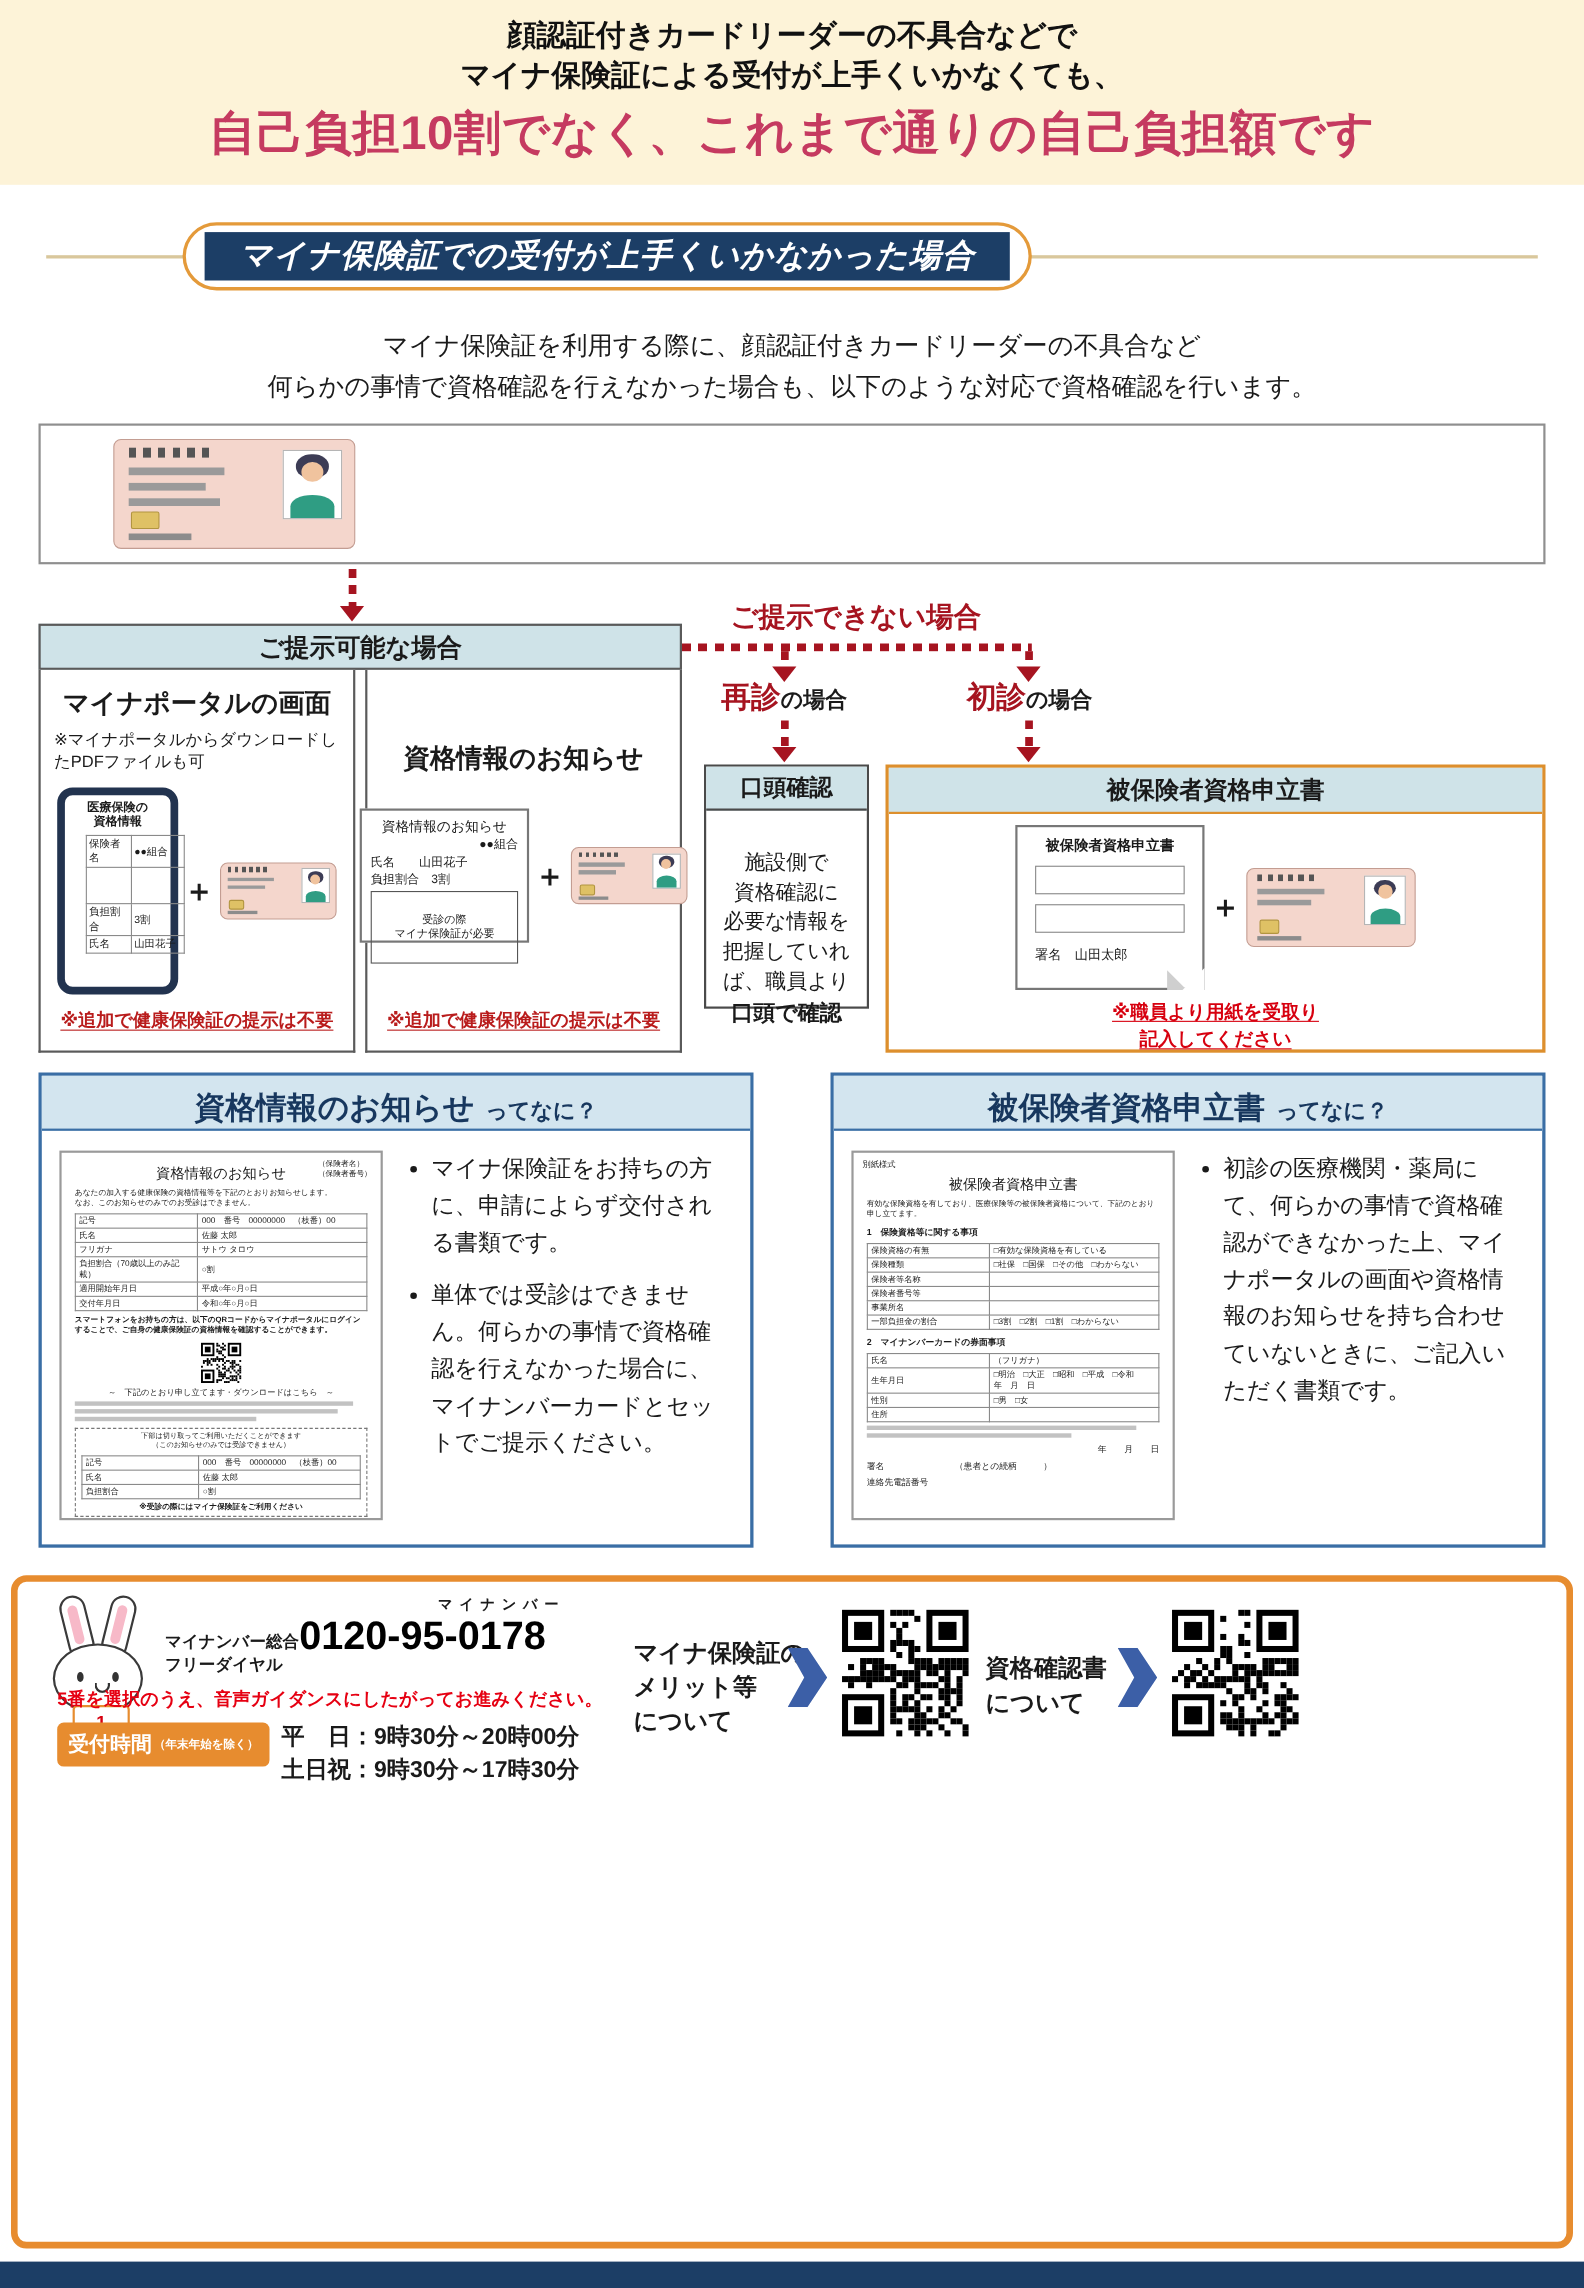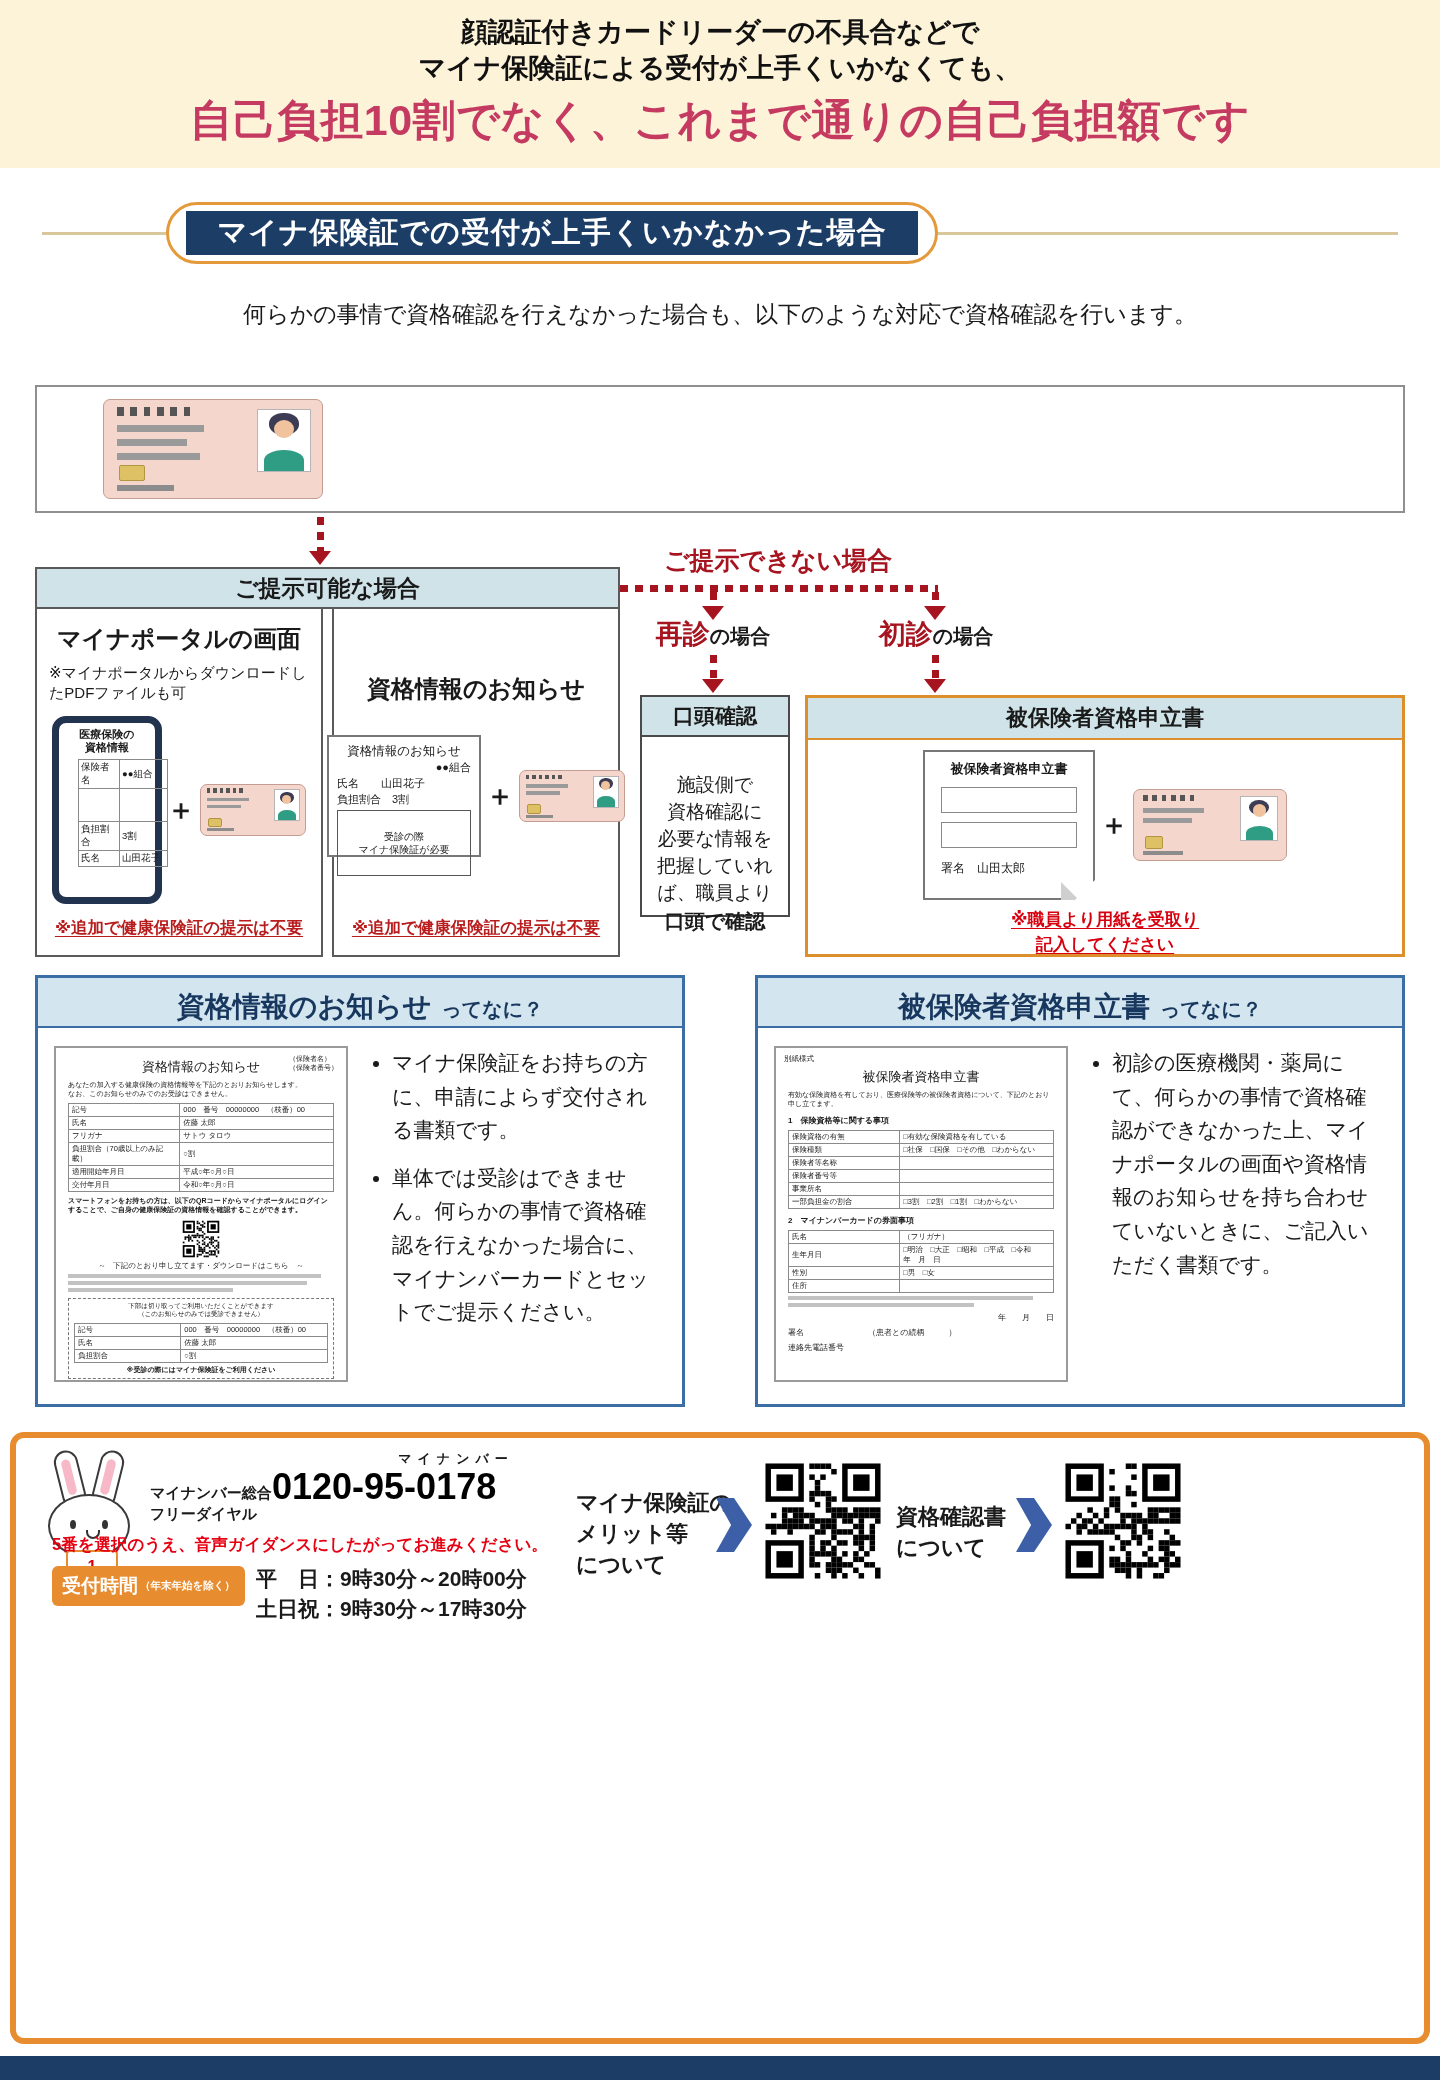--- a/index.html
+++ b/index.html
@@ -9,21 +9,21 @@
 
   
   .banner{position:absolute;top:0;left:0;width:100%;height:168px;background:#fdf3d8;text-align:center;padding-top:14px;box-sizing:border-box;}
   .banner-l{font-size:27px;font-weight:bold;line-height:1.35;color:#111;}
   .banner-headline{font-size:43px;font-weight:bold;color:#c53a60;margin-top:5px;letter-spacing:.5px;}
 
   
   .title-wrap{position:absolute;top:202px;left:0;width:100%;height:62px;}
   .title-line{position:absolute;top:30px;left:42px;right:42px;height:3px;background:#d9c79c;}
   .title-capsule{position:absolute;top:0;left:166px;width:772px;height:62px;background:#fff;border:3px solid #e49a3a;border-radius:31px;box-sizing:border-box;display:flex;align-items:center;justify-content:center;}
-  .title-inner{background:#1c3e66;color:#fff;font-size:29px;font-weight:bold;height:44px;width:732px;display:flex;align-items:center;justify-content:center;letter-spacing:1px;}
+  .title-inner{background:#1c3e66;color:#fff;font-size:29px;font-weight:bold;height:44px;width:732px;display:flex;align-items:center;justify-content:center;letter-spacing:1px;font-style:italic;}
 
   .intro{position:absolute;top:296px;left:0;width:100%;text-align:center;font-size:23px;line-height:1.6;}
 
   
   .present-box{position:absolute;top:385px;left:35px;width:1370px;height:128px;border:2px solid #8f8f8f;display:flex;align-items:center;box-sizing:border-box;background:#fff;}
   .present-box .mcard{margin-left:66px;flex:none;}
   .present-text{margin-left:34px;font-size:29px;font-weight:bold;}
   .present-text .red{color:#d7000f;}
 
   
@@ -169,20 +169,21 @@
   </header>
 
   <div class="title-wrap">
     <div class="title-line"></div>
     <div class="title-capsule">
       <div class="title-inner">マイナ保険証での受付が上手くいかなかった場合</div>
     </div>
   </div>
 
   <div class="intro">
+    <div>マイナ保険証を利用する際に、顔認証付きカードリーダーの不具合など</div>
     <div>何らかの事情で資格確認を行えなかった場合も、以下のような対応で資格確認を行います。</div>
   </div>
 
   <div class="present-box">
     <div class="mcard big">
       <div class="mc-head"></div>
       <div class="mc-line mc-l1"></div>
       <div class="mc-line mc-l2"></div>
       <div class="mc-line mc-l3"></div>
       <div class="mc-photo">

